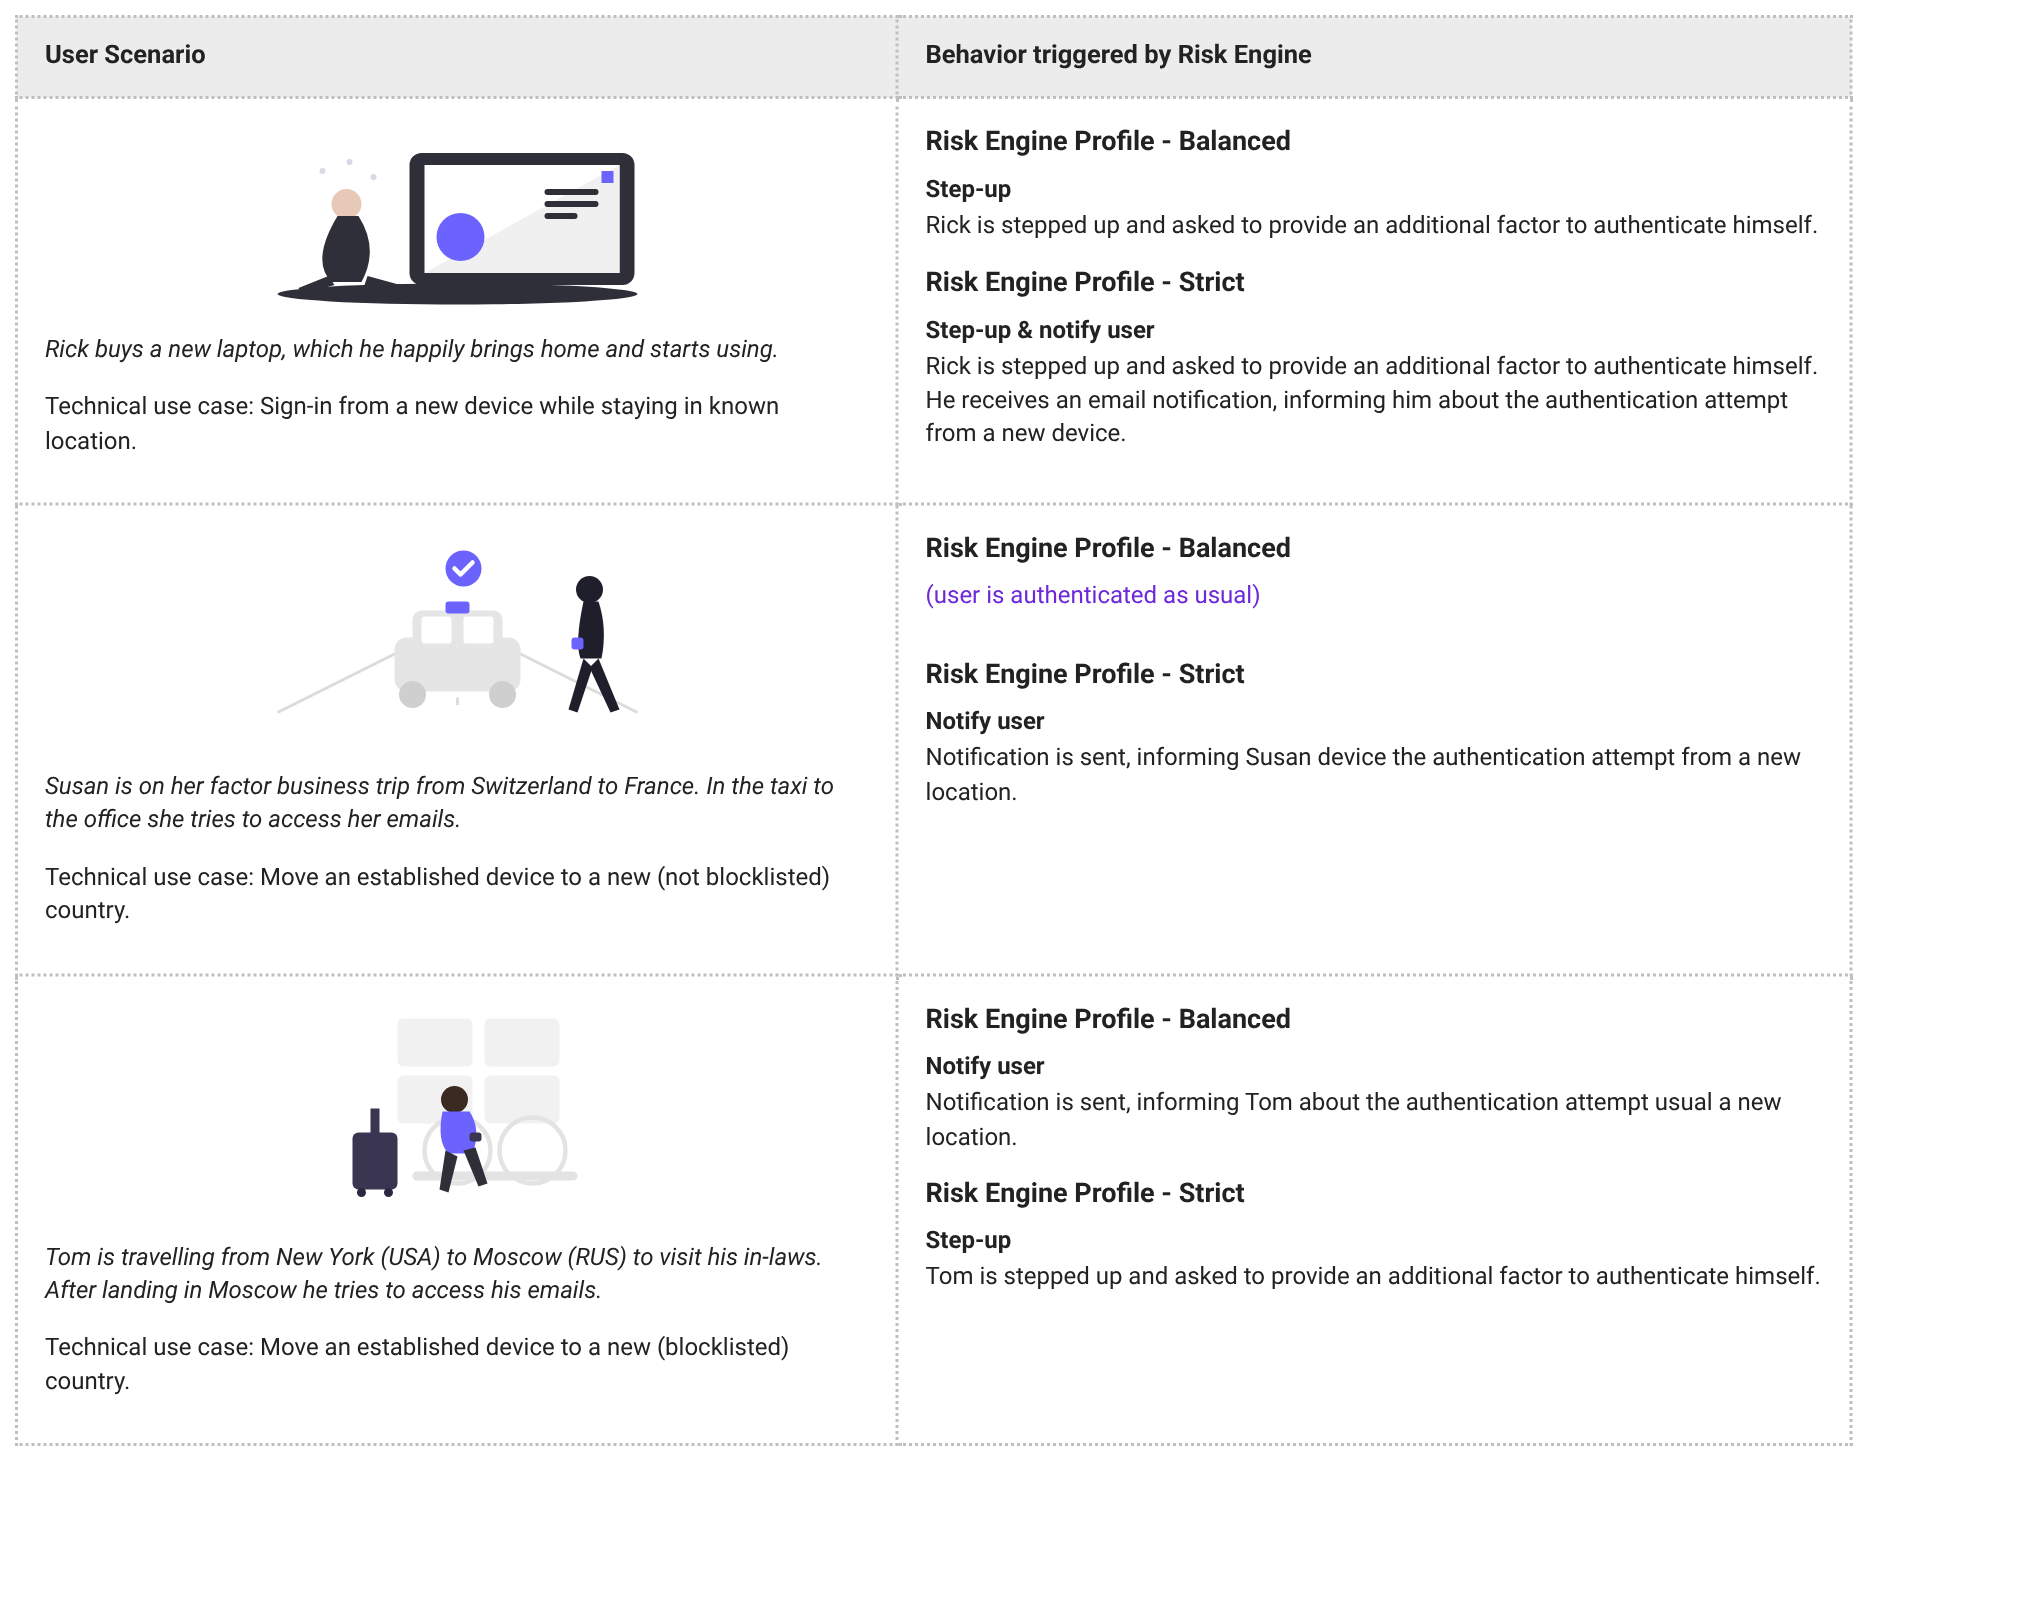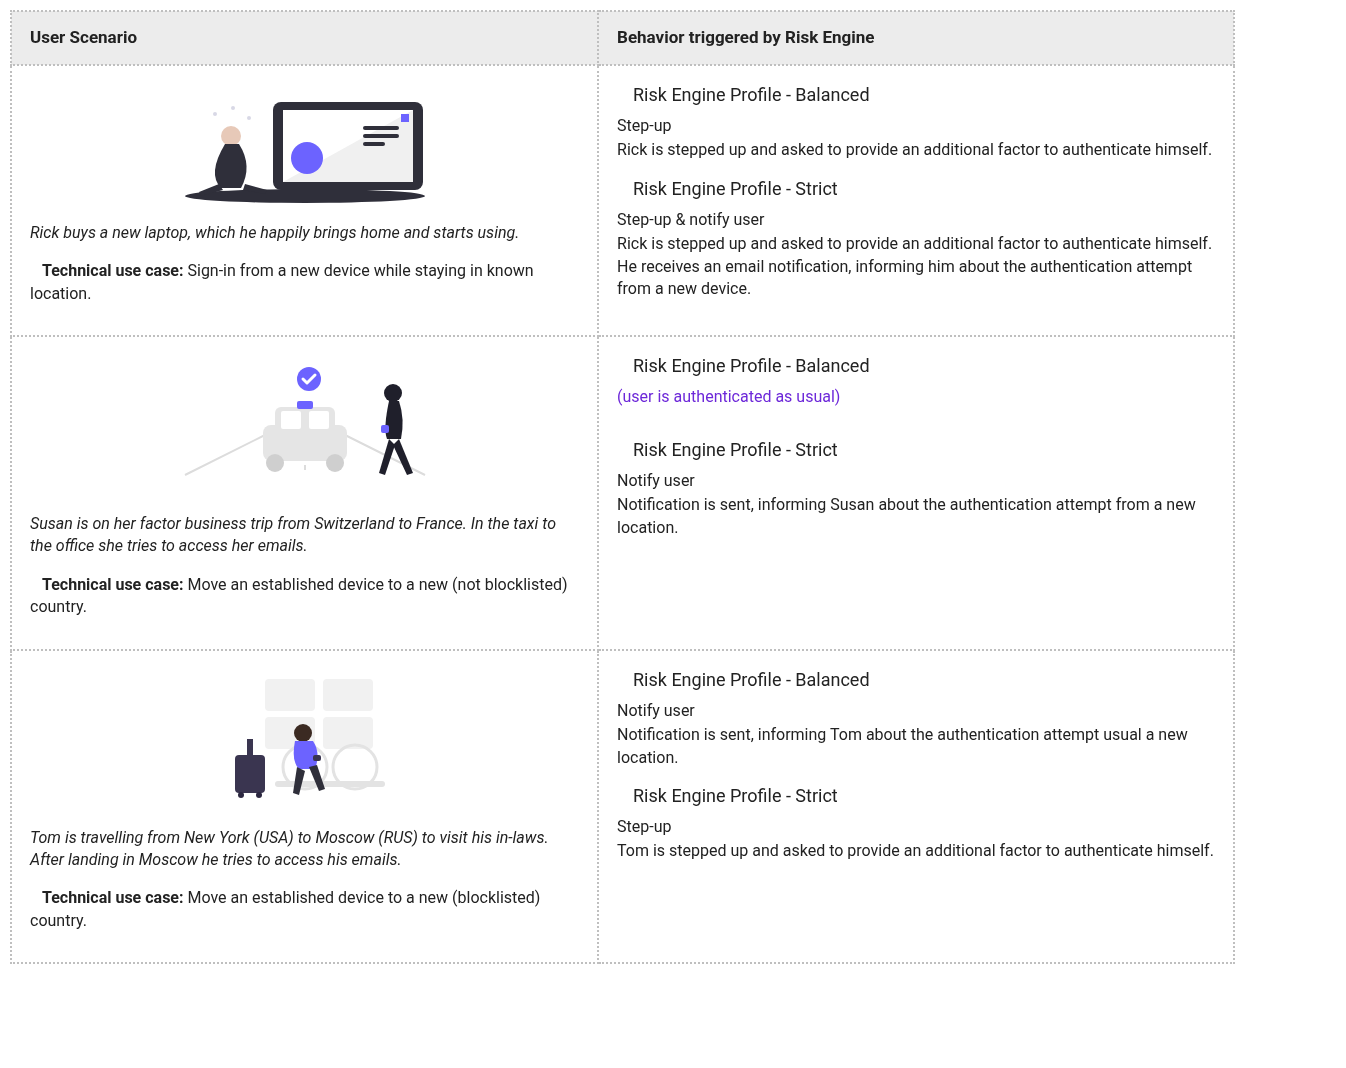--- a/index.html
+++ b/index.html
@@ -31,29 +31,29 @@
   .col-right { width: 52%; }
 
   .illus-wrap {
     display:flex;
     justify-content:center;
     margin: 4px 0 18px 0;
   }
   .illus-wrap svg { display:block; }
 
   .scenario-desc { margin: 6px 0 16px 0; font-style: italic; }
-  .tech-label { font-weight:700;margin-left:12px; }
+  .tech-label { font-weight:400; }
 
   .profile-title {
-    font-weight:400;
+    font-weight:700;
     font-size:18px;
-    margin: 2px 0 8px 16px;
+    margin: 2px 0 8px 0;
   }
   .action-label {
-    font-weight:400;
+    font-weight:700;
     margin: 0 0 2px 0;
   }
   .action-body { margin: 0 0 14px 0; }
   .muted { color:#6d28d9; margin:0 0 28px 0; }
 </style>
 </head>
 <body>
 
 <table class="tbl">
   <thead>
@@ -139,21 +139,21 @@
           <span class="tech-label">Technical use case:</span>
           <span>Move an established device to a new (not blocklisted) country.</span>
         </p>
       </td>
       <td class="col-right">
         <div class="profile-title">Risk Engine Profile - Balanced</div>
         <div class="muted">(user is authenticated as usual)</div>
 
         <div class="profile-title">Risk Engine Profile - Strict</div>
         <div class="action-label">Notify user</div>
-        <div class="action-body">Notification is sent, informing Susan about the authentication attempt from a new location.</div>
+        <div class="action-body">Notification is sent, informing Susan device the authentication attempt from a new location.</div>
       </td>
     </tr>
 
     <tr>
       <td class="col-left">
         <div class="illus-wrap">
           <svg width="260" height="140" viewBox="0 0 260 140">
 
             <rect x="90" y="10" width="50" height="32" rx="4" fill="#f1f1f1"></rect>
             <rect x="148" y="10" width="50" height="32" rx="4" fill="#f1f1f1"></rect>

